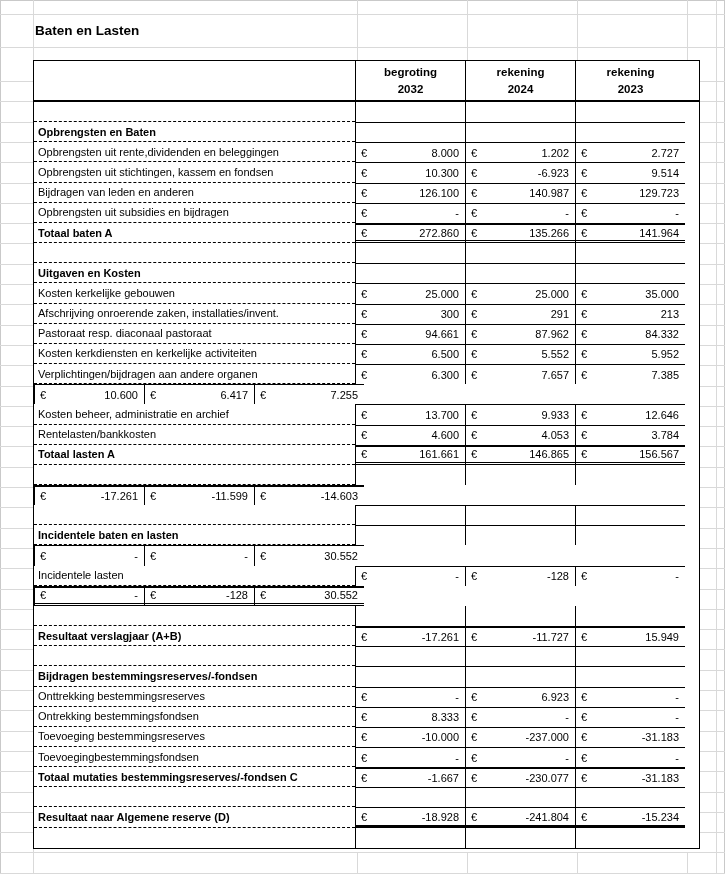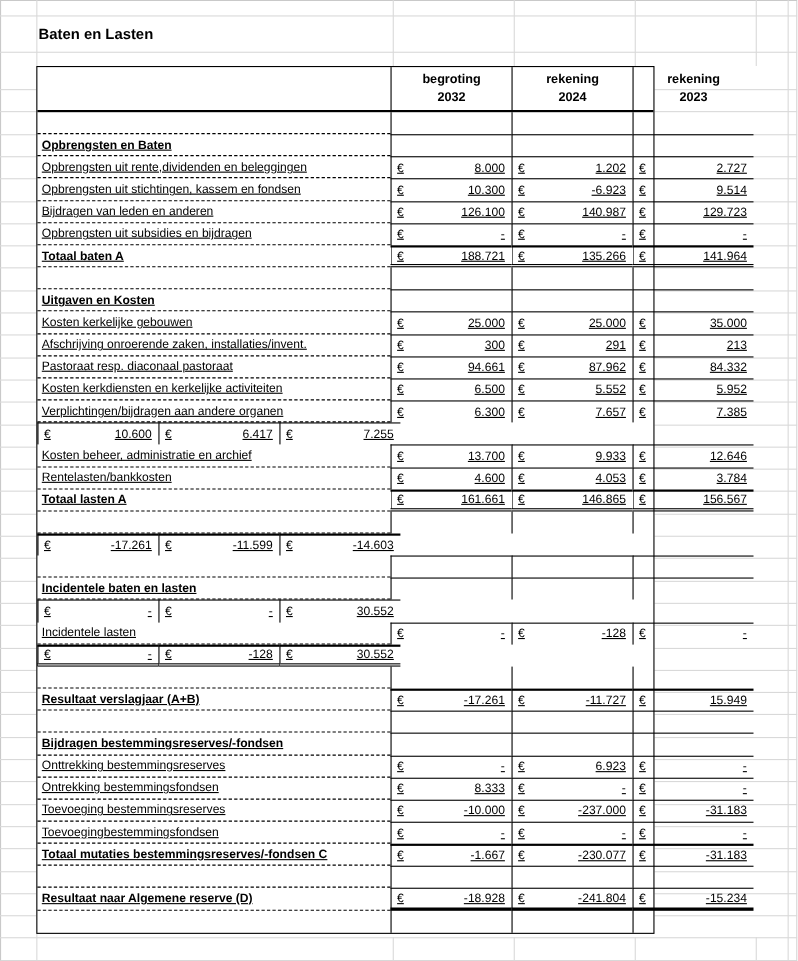--- a/index.html
+++ b/index.html
@@ -8,25 +8,25 @@
     font-family:"Liberation Sans", sans-serif;color:#000;
     box-shadow: inset 0 0 0 1px #c9c9c9;
   }
   .gridline-h{position:absolute;left:0;width:725px;height:1px;background:#d9d9d9;z-index:0;}
   .gridline-v{position:absolute;width:1px;background:#d9d9d9;z-index:0;}
   .sheet-title{
     position:absolute;left:35px;top:14px;height:33px;z-index:2;
     display:flex;align-items:center;font-size:13.5px;font-weight:700;white-space:nowrap;
   }
   .fin-table{
-    position:absolute;left:33px;top:60px;width:562px;z-index:1;
+    position:absolute;left:33px;top:60px;width:667px;z-index:1;
     background:#fff;border:1.5px solid #000;box-sizing:border-box;
     display:flex;flex-direction:column;
   }
-  .row{display:flex;flex:none;height:20.16px;box-sizing:border-box;text-decoration:underline;}
+  .row{display:flex;flex:none;height:20.16px;box-sizing:border-box;}
   .header-row{display:flex;flex:none;height:41px;border-bottom:2px solid #000;box-sizing:border-box;}
   .lc{
     width:321px;flex:none;box-sizing:border-box;display:flex;align-items:center;
     padding-left:4px;font-size:11px;white-space:nowrap;overflow:hidden;
   }
   .vc{
     width:110px;flex:none;box-sizing:border-box;border-left:1px solid #000;
     display:flex;align-items:center;justify-content:space-between;
     padding:0 6px 0 5px;font-size:11px;white-space:nowrap;
   }
@@ -202,21 +202,21 @@
           <span class="eur">€</span>
           <span class="num">-</span>
         </div>
       </div>
       <div class="row total">
         <div class="lc">
           <span>Totaal baten A</span>
         </div>
         <div class="vc">
           <span class="eur">€</span>
-          <span class="num">188.721</span>
+          <span class="num">272.860</span>
         </div>
         <div class="vc">
           <span class="eur">€</span>
           <span class="num">135.266</span>
         </div>
         <div class="vc">
           <span class="eur">€</span>
           <span class="num">141.964</span>
         </div>
       </div>

